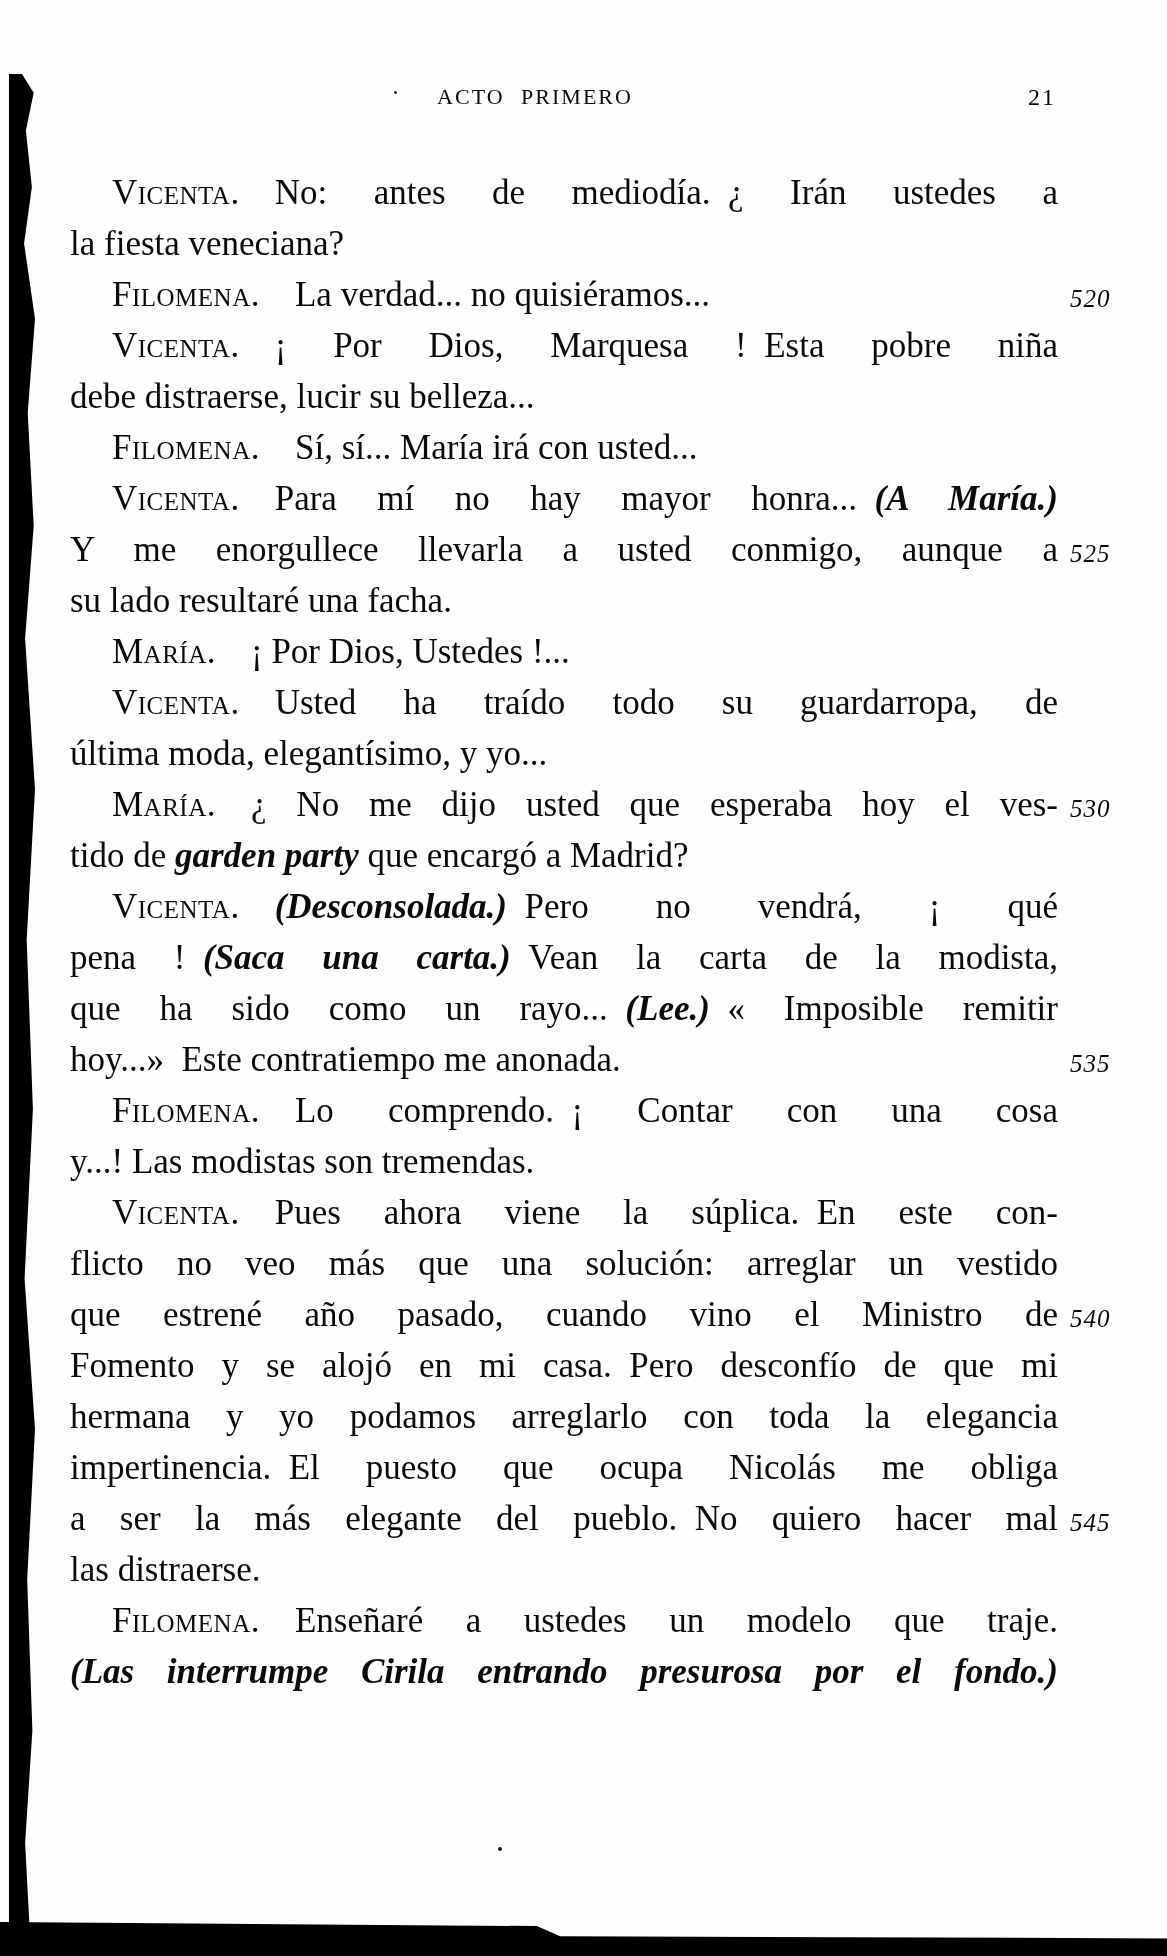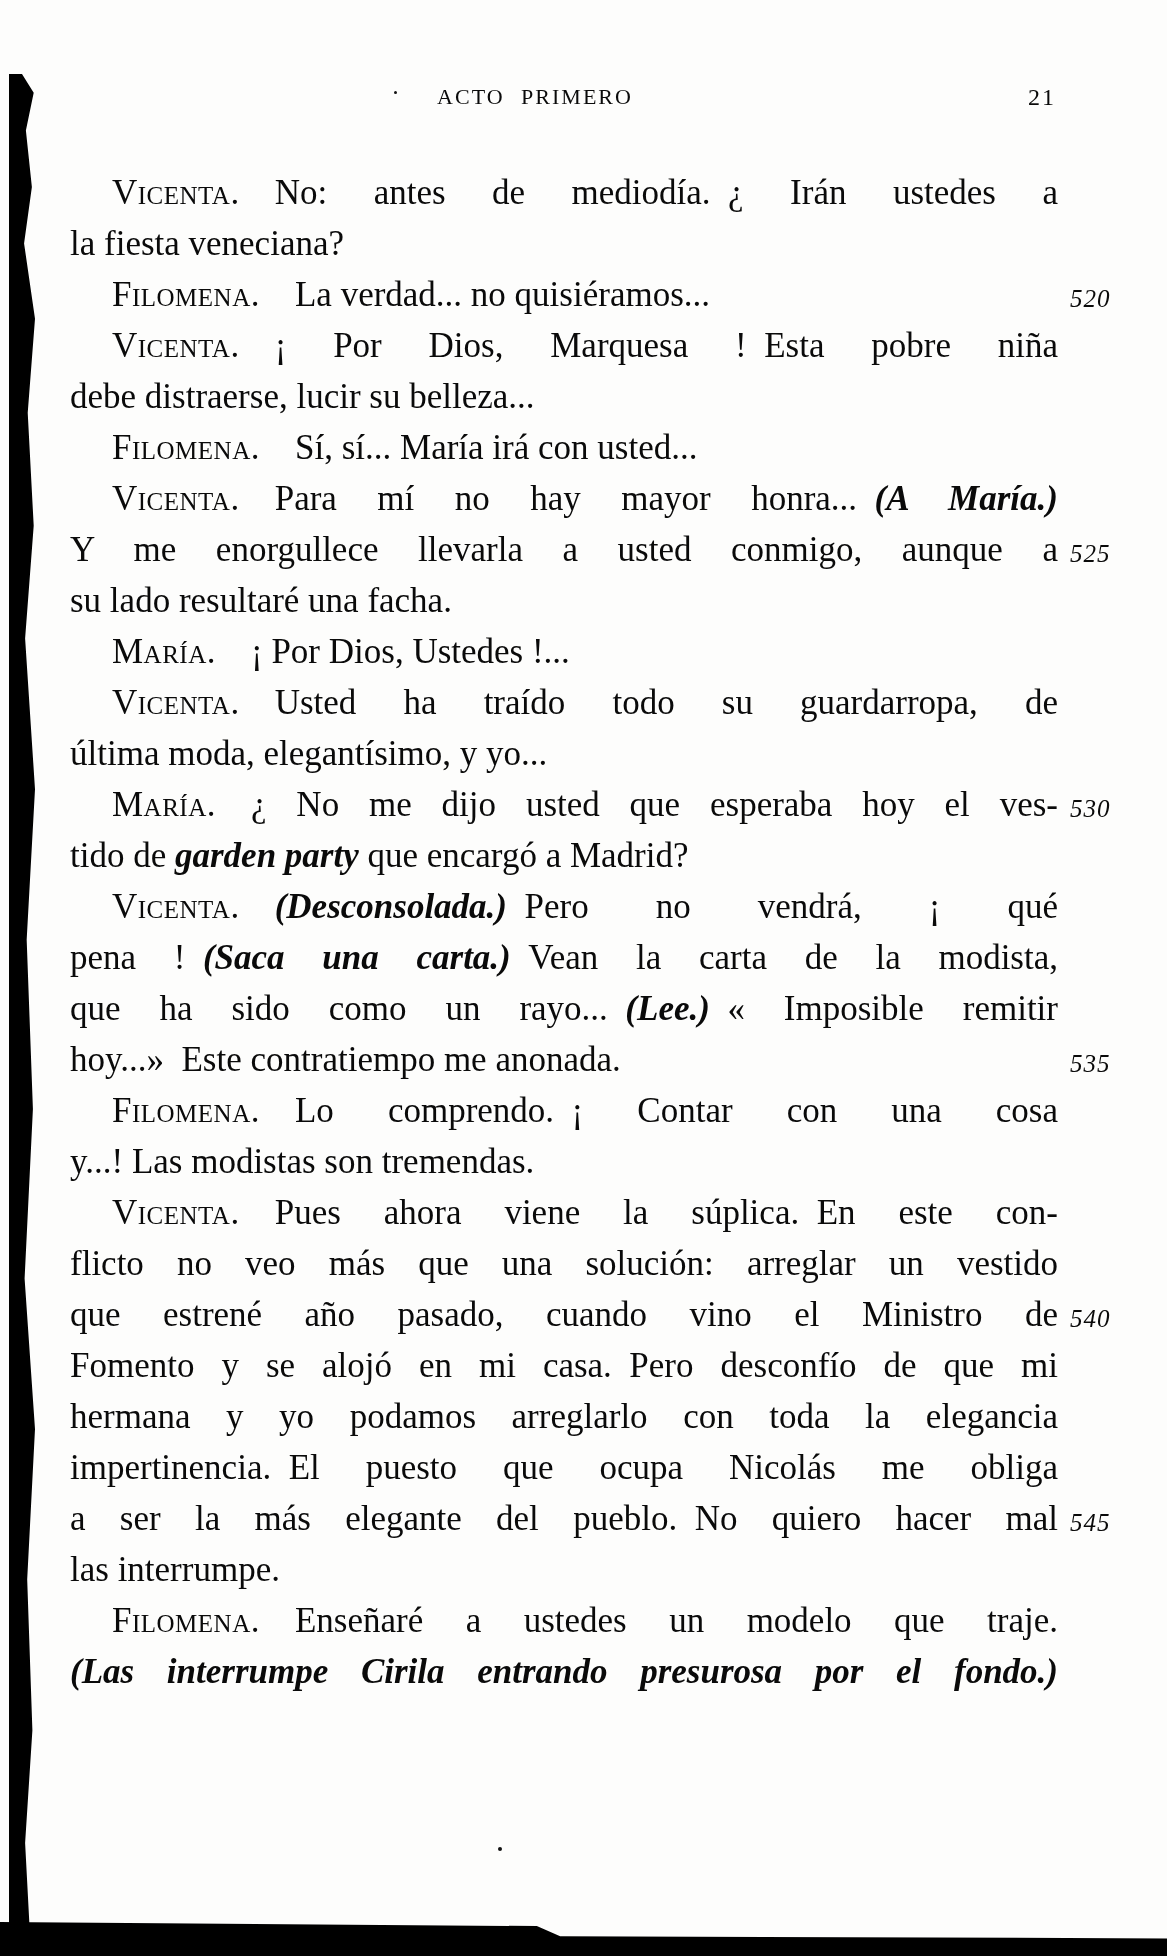--- a/index.html
+++ b/index.html
@@ -110,20 +110,20 @@
     <div class="line j"><span>Fomento y se alojó en mi casa. Pero desconfío de que mi</span></div>
 
     <div class="line j"><span>hermana y yo podamos arreglarlo con toda la elegancia</span></div>
 
 
     <div class="line j"><span>impertinencia. El puesto que ocupa Nicolás me obliga</span></div>
 
     <div class="line j"><span>a ser la más elegante del pueblo. No quiero hacer mal</span><span class="lineno">545</span></div>
 
 
-    <div class="line"><span>las interrumpe.</span></div>
+    <div class="line"><span>las distraerse.</span></div>
 
     <div class="line ind j"><span class="sc">Filomena.</span><span> Enseñaré a ustedes un modelo que traje.</span></div>
 
     <div class="line j"><span class="i">(Las interrumpe Cirila entrando presurosa por el fondo.)</span></div>
 
   </div>
 </div>
 
 </body></html>

